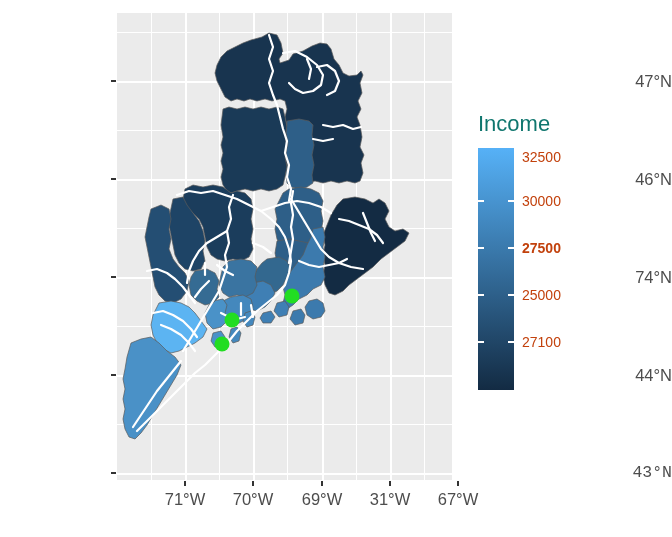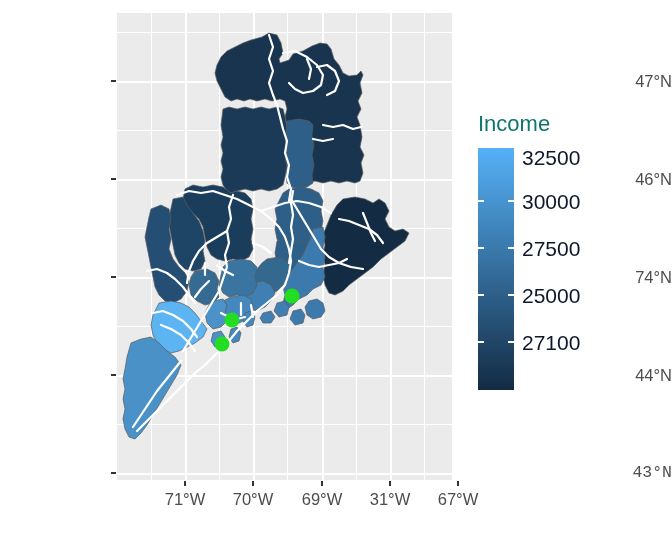--- a/index.html
+++ b/index.html
@@ -58,21 +58,21 @@
   }
   .legend-bar{
     position:absolute;
     left:8px;top:43px;
     width:36px;height:242px;
   }
   .legend-tick-left{position:absolute;left:8px;width:6px;height:1.6px;background:#FFFFFF;}
   .legend-tick-right{position:absolute;left:38px;width:6px;height:1.6px;background:#FFFFFF;}
   .legend-label{
     position:absolute;left:52px;
-    font-size:21px;color:#0f172a;white-space:nowrap;line-height:1;
+    font-size:14px;color:#c2410c;white-space:nowrap;line-height:1;
     transform:translateY(-50%);
   }
 </style>
 </head>
 <body>
 
 <div id="root">
 
   <div class="panel">
 
@@ -273,18 +273,18 @@
     <div class="legend-tick-right" style="top:95px;"></div>
     <div class="legend-tick-left" style="top:142px;"></div>
     <div class="legend-tick-right" style="top:142px;"></div>
     <div class="legend-tick-left" style="top:189px;"></div>
     <div class="legend-tick-right" style="top:189px;"></div>
     <div class="legend-tick-left" style="top:236px;"></div>
     <div class="legend-tick-right" style="top:236px;"></div>
 
     <div class="legend-label" style="top:52px;">32500</div>
     <div class="legend-label" style="top:96px;text-align:center;">30000</div>
-    <div class="legend-label" style="top:143px;">27500</div>
+    <div class="legend-label" style="top:143px;font-weight:bold;">27500</div>
     <div class="legend-label" style="top:190px;">25000</div>
     <div class="legend-label" style="top:237px;">27100</div>
   </div>
 
 </div>
 
 </body></html>

